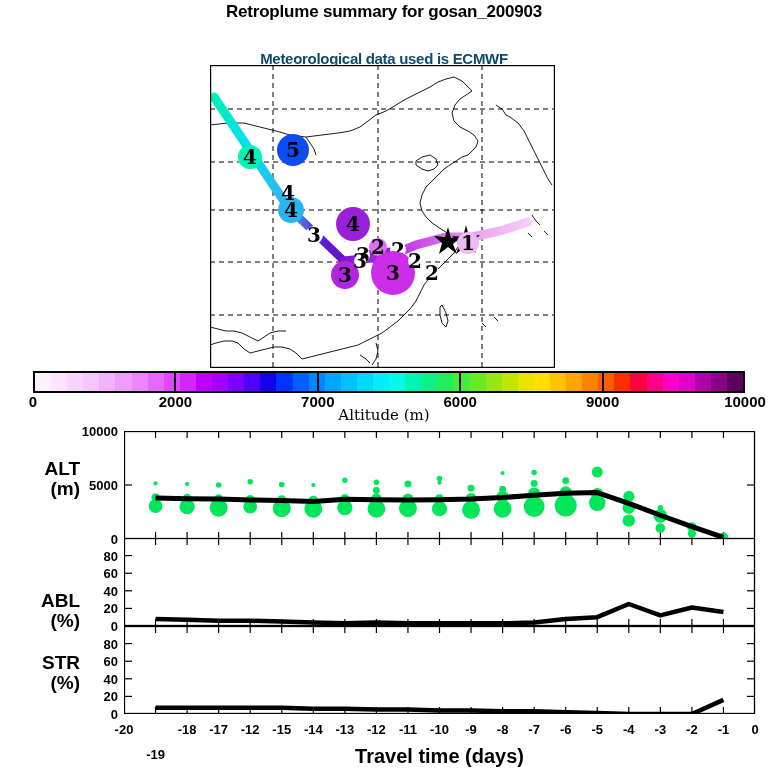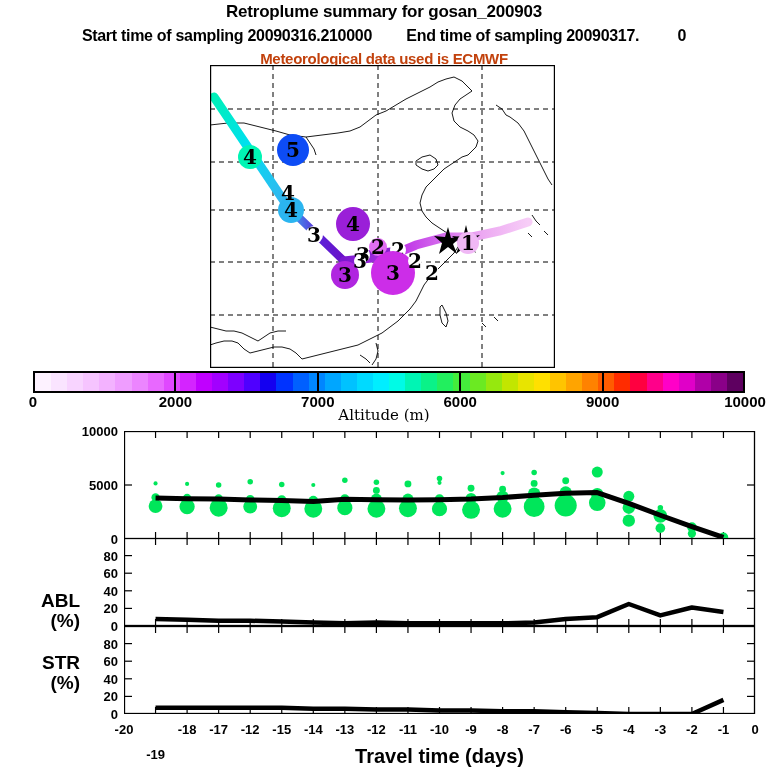--- a/index.html
+++ b/index.html
@@ -27,21 +27,21 @@
     text-align: center;
     font-size: 16px; font-weight: bold; color: #000;
     letter-spacing: -0.3px;
     white-space: nowrap;
   }
   .title-sub1 .gapper { display:inline-block; width: 26px; }
   .title-sub1 .gapper2 { display:inline-block; width: 30px; }
   .title-sub2 {
     left: 0; top: 50px; width: 768px;
     text-align: center;
-    font-size: 15px; font-weight: bold; color: #c2410c;
+    font-size: 15px; font-weight: bold; color: #0c4a6e;
     letter-spacing: -0.3px;
   }
 
   
   #map-wrap { left: 210px; top: 65px; width: 345px; height: 303px; }
   #map-wrap svg { display:block; }
 
   
   #colorbar-wrap { left: 33px; top: 371px; width: 712px; height: 22px; }
   #colorbar {
@@ -94,31 +94,20 @@
   }
   .plot-svg { position:absolute; }
 </style>
 </head>
 <body>
 
 <div id="root">
 
   <div class="abs title-main">Retroplume summary for gosan_200903</div>
 
-  <div class="abs title-sub1">
-    <span>Start time of sampling</span>
-    <span> </span>
-    <span>20090316.210000</span>
-    <span class="gapper"></span>
-    <span>End time of sampling</span>
-    <span> </span>
-    <span>20090317.</span>
-    <span class="gapper2"></span>
-    <span>0</span>
-  </div>
 
   <div class="abs title-sub2">Meteorological data used is ECMWF</div>
 
   <div class="abs" id="map-wrap">
     <svg id="map-svg" width="345" height="303" viewBox="0 0 345 303">
       <defs>
         <linearGradient id="plumeGradA" x1="0" y1="0" x2="1" y2="1">
           <stop offset="0%" stop-color="#00f0b8"></stop>
           <stop offset="45%" stop-color="#00dff0"></stop>
           <stop offset="100%" stop-color="#3ab0f0"></stop>
@@ -331,20 +320,24 @@
       <div class="cb-tick" style="left: 317.8px;">7000</div>
       <div class="cb-sep" style="left: 316.8px;"></div>
       <div class="cb-tick" style="left: 460.2px;">6000</div>
       <div class="cb-sep" style="left: 459.2px;"></div>
       <div class="cb-tick" style="left: 602.6px;">9000</div>
       <div class="cb-sep" style="left: 601.6px;"></div>
       <div class="cb-tick" style="left: 745px;">10000</div>
     </div>
   <div class="abs" id="cb-axis-label">Altitude (m)</div>
 
+  <div class="abs panel-label" style="left:8px; top:459px;">
+    <span>ALT</span>
+    <span class="l2">(m)</span>
+  </div>
 
   <div class="abs panel-label" style="left:8px; top:563px;margin-top:28px;">
     <span>ABL</span>
     <span class="l2">(%)</span>
   </div>
 
   <div class="abs panel-label" style="left:8px; top:653px;">
     <span>STR</span>
     <span class="l2">(%)</span>
   </div>

